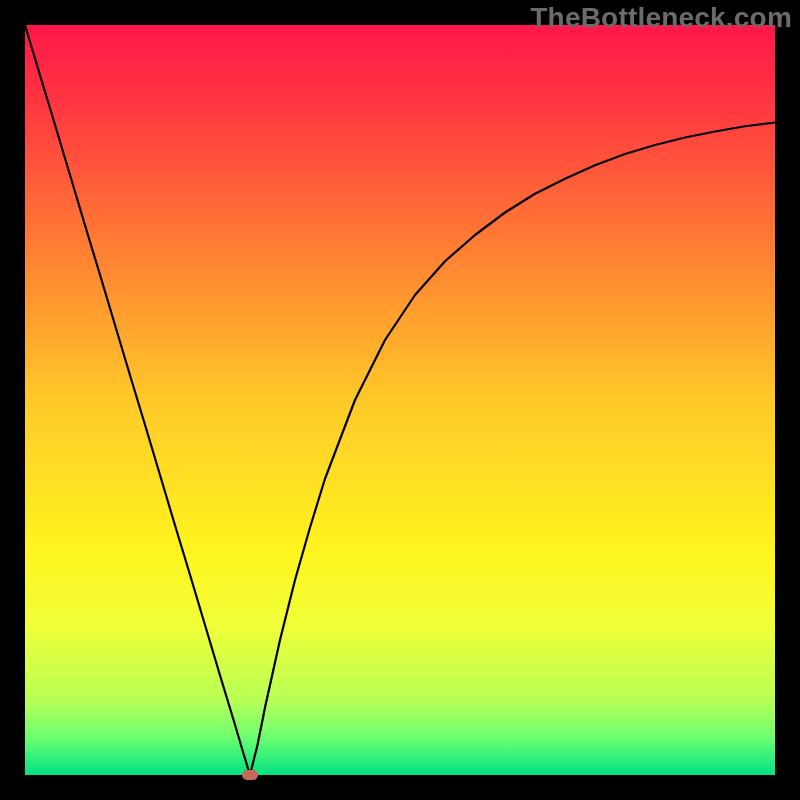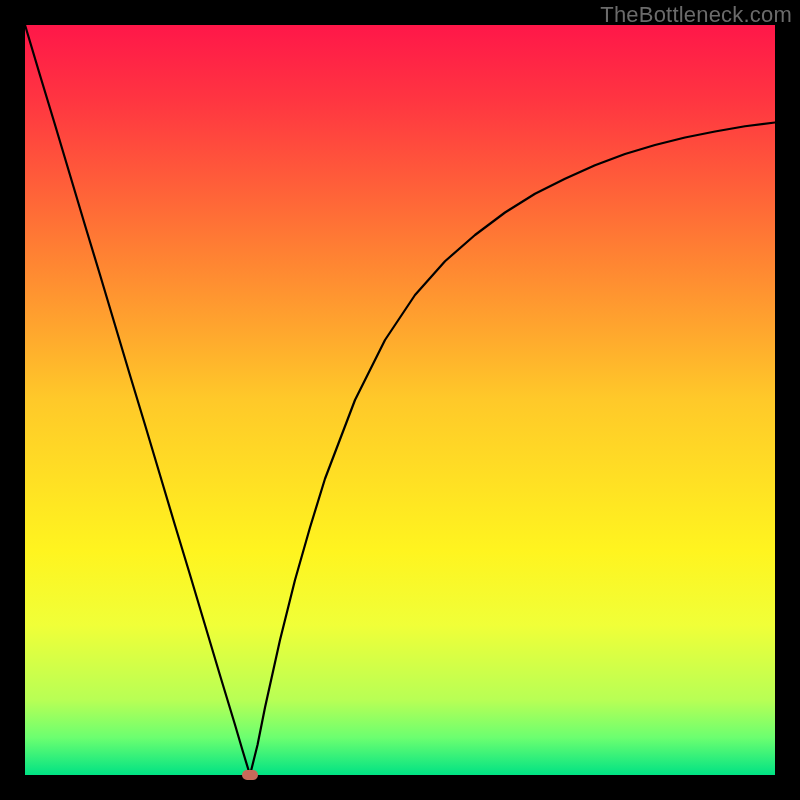--- a/index.html
+++ b/index.html
@@ -15,22 +15,22 @@
     position: relative;
     width: 800px;
     height: 800px;
     background: #000;
   }
   .watermark {
     position: absolute;
     top: 2px;
     right: 8px;
     color: #6b6b6b;
-    font-size: 22px;
-    font-weight: 400;
+    font-size: 28px;
+    font-weight: 700;
     letter-spacing: 0.2px;
     z-index: 10;
   }
   .plot {
     position: absolute;
     left: 25px;
     top: 25px;
     width: 750px;
     height: 750px;
     z-index: 1;

